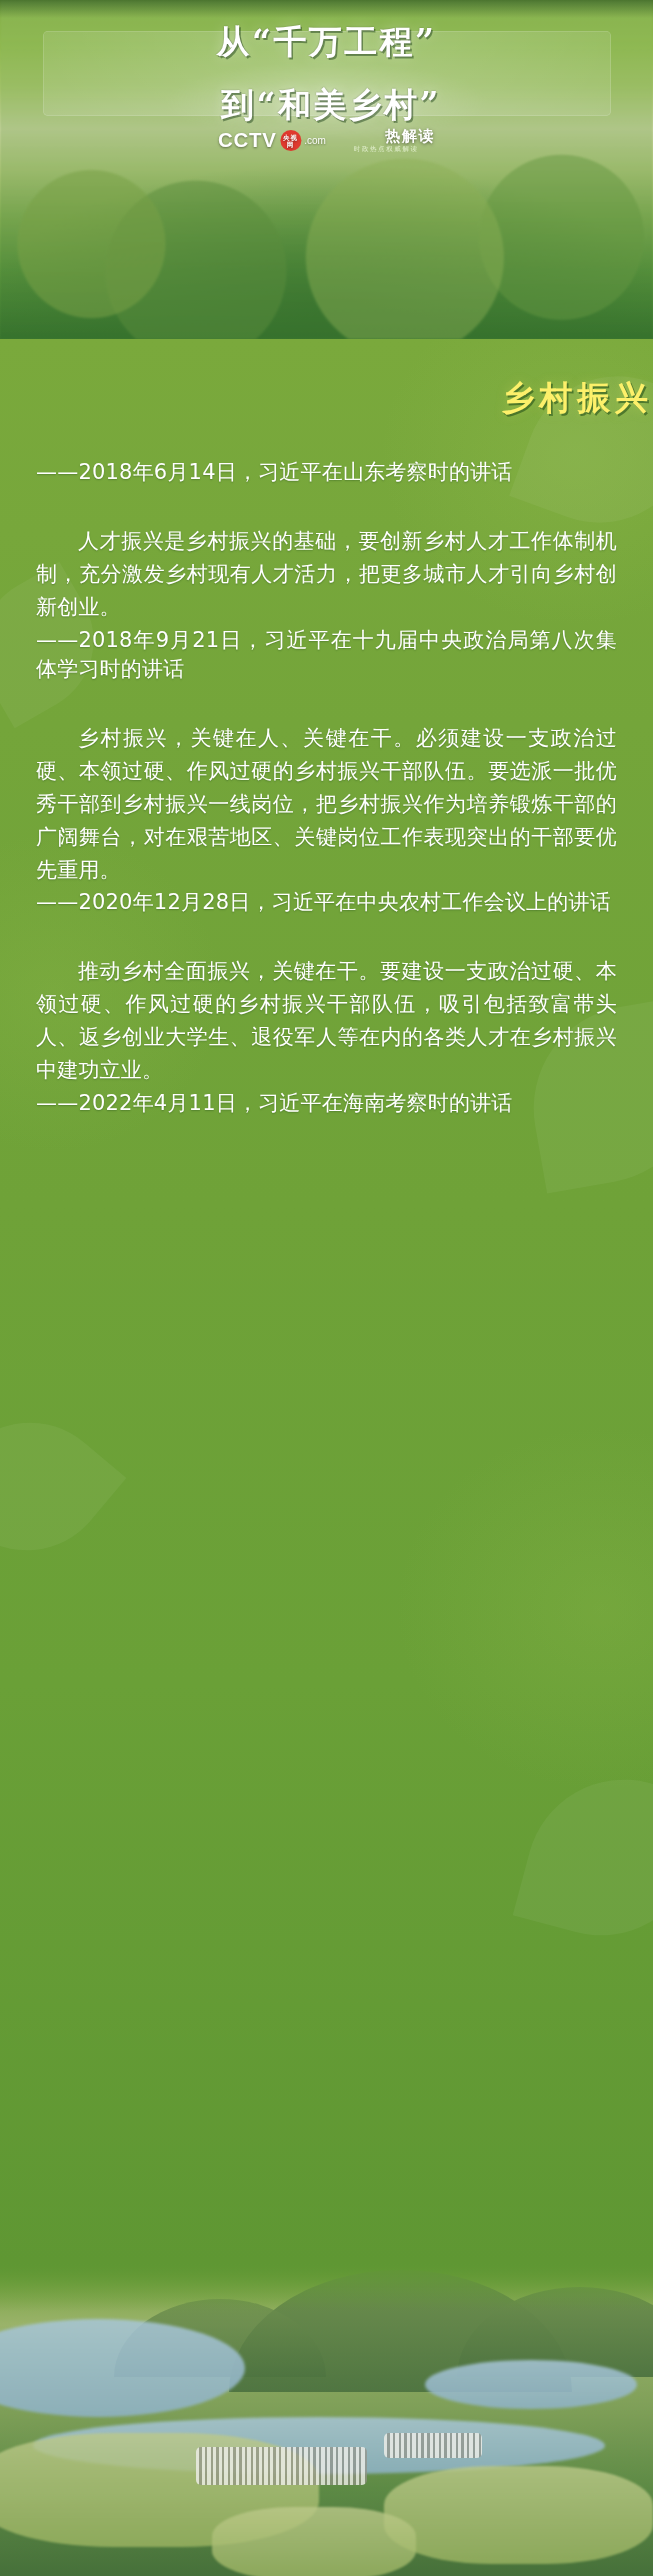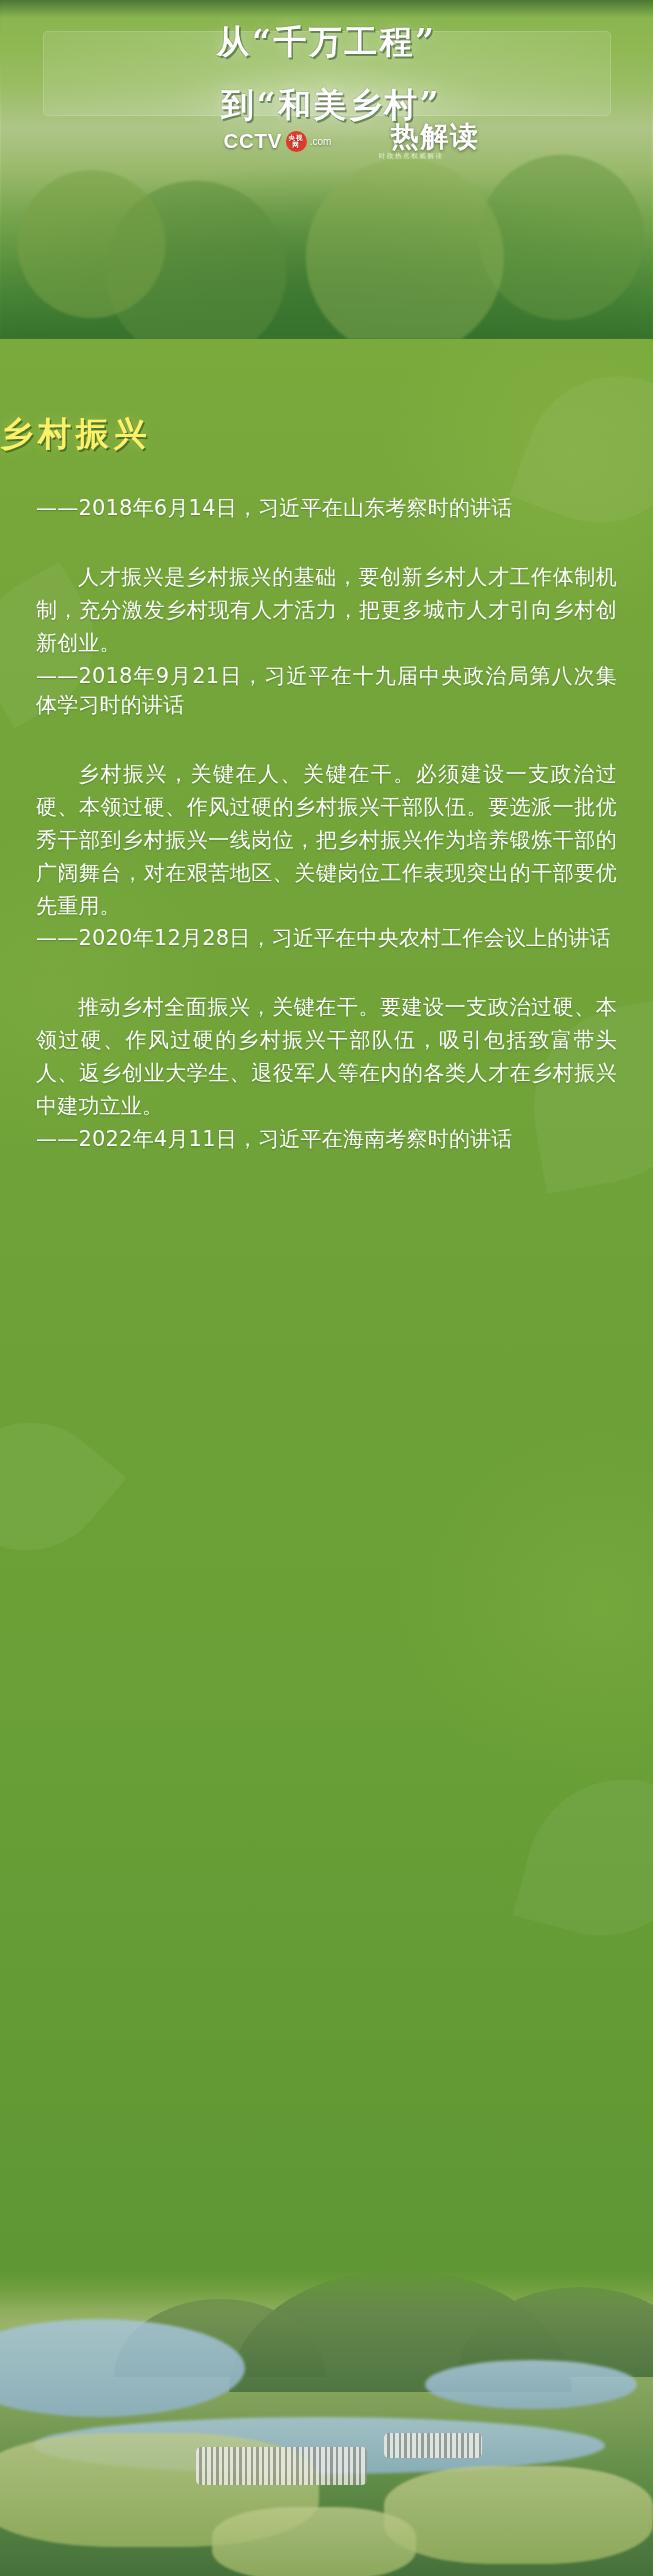--- a/index.html
+++ b/index.html
@@ -70,25 +70,24 @@
       1.6px 2.4px 0 rgba(22,60,20,0.45),
       0 0 13px rgba(255,255,255,0.35);
     white-space: nowrap;
   }
   .hero-line.l2 { margin-left: 9px; }
 
   .brandbar {
     position: absolute;
     left: 50%;
     transform: translateX(-50%);
-    top: 123px;
+    top: 129px;
     display: flex;
     align-items: center;
     gap: 11.4px;
-    margin-left: 25px;
   }
   .cctv-logo {
     display: flex;
     align-items: center;
     gap: 3.3px;
     color: #ffffff;
     font-weight: bold;
     font-size: 20.4px;
     letter-spacing: 0.8px;
     text-shadow: 0 0.8px 2.4px rgba(0,0,0,0.45);
@@ -115,21 +114,21 @@
   }
   .hotread {
     display: flex;
     flex-direction: column;
     align-items: center;
     line-height: 1;
   }
   .hotread .big {
     font-family: "DejaVu Serif", "Liberation Serif", serif;
     font-weight: bold;
-    font-size: 28px;
+    font-size: 15px;
     color: #ffffff;
     letter-spacing: 1.6px;
     text-shadow: 0 0.8px 3.3px rgba(0,0,0,0.5);
     padding-left: 48px;
   }
   .hotread .small {
     margin-top: 2.4px;
     font-size: 6.5px;
     color: #eaf5d8;
     letter-spacing: 1.6px;
@@ -153,22 +152,22 @@
   .leaf {
     position: absolute;
     border-radius: 60% 0 60% 0;
     background: rgba(255,255,255,0.055);
     transform: rotate(20deg);
     pointer-events: none;
   }
 
   .section-title {
     position: relative;
-    margin-top: 74px;
-    text-align: left;
+    margin-top: 38px;
+    text-align: right;
     line-height: 1.28;
   }
   .section-title span {
     display: block;
     font-family: "DejaVu Serif", "Liberation Serif", serif;
     font-weight: bold;
     font-size: 33px;
     letter-spacing: 4.9px;
     color: #fdf06a;
     text-shadow: 1.6px 2.4px 0 rgba(30,72,22,0.55), 0 0 11.4px rgba(253,240,106,0.25);

